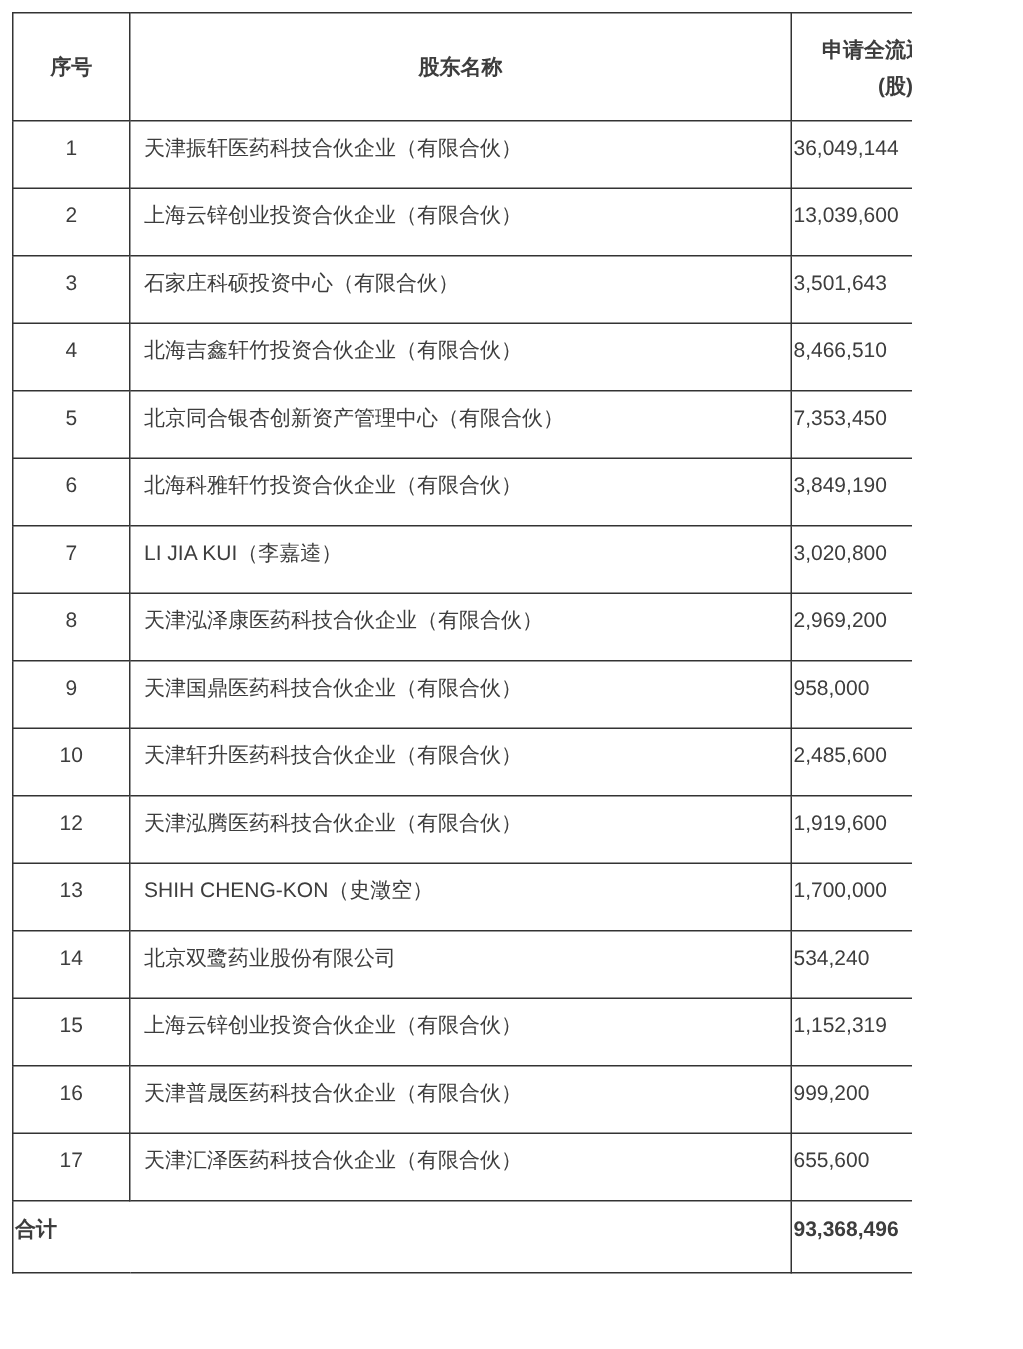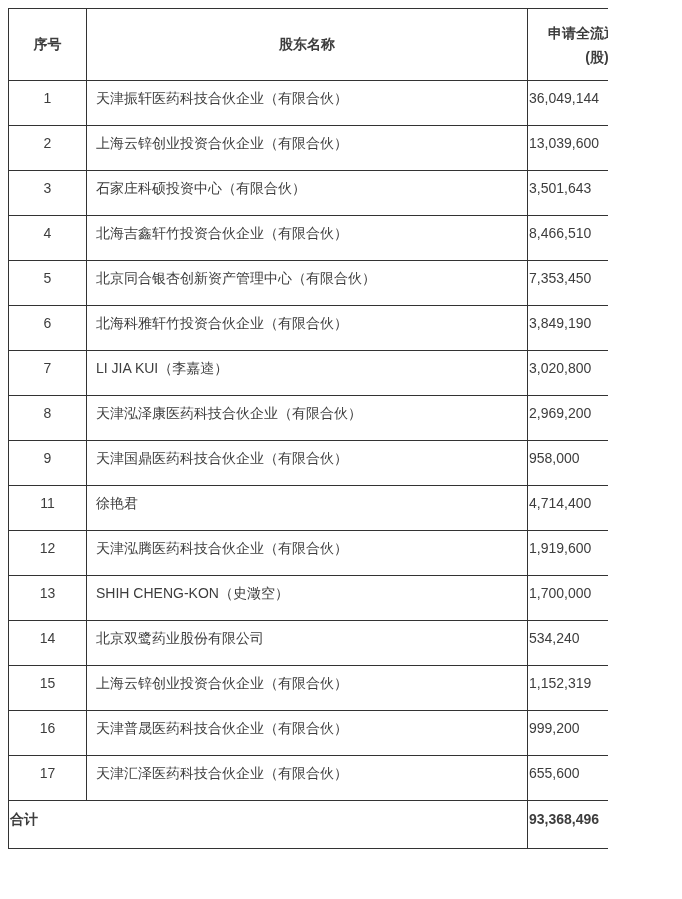--- a/index.html
+++ b/index.html
@@ -120,23 +120,23 @@
           <td class="cell-index">8</td>
           <td class="cell-name">天津泓泽康医药科技合伙企业（有限合伙）</td>
           <td class="cell-shares">2,969,200</td>
         </tr>
         <tr>
           <td class="cell-index">9</td>
           <td class="cell-name">天津国鼎医药科技合伙企业（有限合伙）</td>
           <td class="cell-shares">958,000</td>
         </tr>
         <tr>
-          <td class="cell-index">11</td>
-          <td class="cell-name">徐艳君</td>
-          <td class="cell-shares">4,714,400</td>
+          <td class="cell-index">10</td>
+          <td class="cell-name">天津轩升医药科技合伙企业（有限合伙）</td>
+          <td class="cell-shares">2,485,600</td>
         </tr>
         <tr>
           <td class="cell-index">12</td>
           <td class="cell-name">天津泓腾医药科技合伙企业（有限合伙）</td>
           <td class="cell-shares">1,919,600</td>
         </tr>
         <tr>
           <td class="cell-index">13</td>
           <td class="cell-name">SHIH CHENG-KON（史澂空）</td>
           <td class="cell-shares">1,700,000</td>

